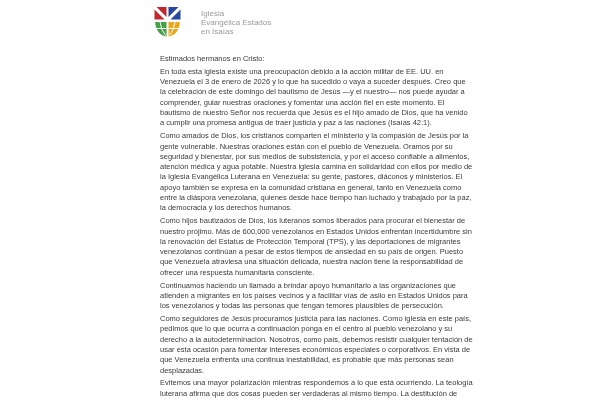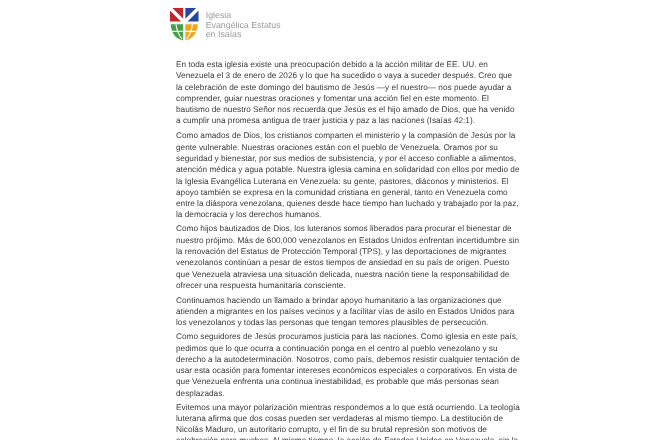--- a/index.html
+++ b/index.html
@@ -27,21 +27,21 @@
     display: flex;
     align-items: flex-start;
     margin-left: -6px;
   }
   .logo-emblem {
     width: 27px;
     height: 30px;
     flex: 0 0 auto;
   }
   .logo-text {
-    margin-left: 6px;
+    margin-left: 20px;
     padding-top: 2px;
     color: #9a9a9a;
     font-size: 8px;
     line-height: 9px;
     white-space: nowrap;
   }
   .letter {
     margin-top: 17px;
     color: #3b3b3b;
     font-size: 7.5px;
@@ -71,26 +71,27 @@
 
         <path d="M14,15 L14,29.5 C20.5,28.8 25,23 25.3,15 Z" fill="#eda71c"></path>
 
         <line x1="0.8" y1="21.5" x2="12" y2="21.5" stroke="#ffffff" stroke-width="1"></line>
         <line x1="14" y1="21.5" x2="25.2" y2="21.5" stroke="#ffffff" stroke-width="1"></line>
         <path d="M5.5,15 Q6.5,23 11,28.5" stroke="#ffffff" stroke-width="1" fill="none"></path>
         <path d="M20.5,15 Q19.5,23 15,28.5" stroke="#ffffff" stroke-width="1" fill="none"></path>
       </svg>
       <div class="logo-text">
         <div>Iglesia</div>
-        <div>Evangélica Estatus</div>
+        <div>Evangélica Estados</div>
         <div>en Isaías</div>
       </div>
     </div>
 
     <div class="letter">
+      <p class="salutation">Estimados hermanos en Cristo:</p>
       <div id="paragraphs">
           <p>En toda esta iglesia existe una preocupación debido a la acción militar de EE. UU. en Venezuela el 3 de enero de 2026 y lo que ha sucedido o vaya a suceder después. Creo que la celebración de este domingo del bautismo de Jesús —y el nuestro— nos puede ayudar a comprender, guiar nuestras oraciones y fomentar una acción fiel en este momento. El bautismo de nuestro Señor nos recuerda que Jesús es el hijo amado de Dios, que ha venido a cumplir una promesa antigua de traer justicia y paz a las naciones (Isaías 42:1).</p>
           <p>Como amados de Dios, los cristianos comparten el ministerio y la compasión de Jesús por la gente vulnerable. Nuestras oraciones están con el pueblo de Venezuela. Oramos por su seguridad y bienestar, por sus medios de subsistencia, y por el acceso confiable a alimentos, atención médica y agua potable. Nuestra iglesia camina en solidaridad con ellos por medio de la Iglesia Evangélica Luterana en Venezuela: su gente, pastores, diáconos y ministerios. El apoyo también se expresa en la comunidad cristiana en general, tanto en Venezuela como entre la diáspora venezolana, quienes desde hace tiempo han luchado y trabajado por la paz, la democracia y los derechos humanos.</p>
           <p>Como hijos bautizados de Dios, los luteranos somos liberados para procurar el bienestar de nuestro prójimo. Más de 600,000 venezolanos en Estados Unidos enfrentan incertidumbre sin la renovación del Estatus de Protección Temporal (TPS), y las deportaciones de migrantes venezolanos continúan a pesar de estos tiempos de ansiedad en su país de origen. Puesto que Venezuela atraviesa una situación delicada, nuestra nación tiene la responsabilidad de ofrecer una respuesta humanitaria consciente.</p>
           <p>Continuamos haciendo un llamado a brindar apoyo humanitario a las organizaciones que atienden a migrantes en los países vecinos y a facilitar vías de asilo en Estados Unidos para los venezolanos y todas las personas que tengan temores plausibles de persecución.</p>
           <p>Como seguidores de Jesús procuramos justicia para las naciones. Como iglesia en este país, pedimos que lo que ocurra a continuación ponga en el centro al pueblo venezolano y su derecho a la autodeterminación. Nosotros, como país, debemos resistir cualquier tentación de usar esta ocasión para fomentar intereses económicos especiales o corporativos. En vista de que Venezuela enfrenta una continua inestabilidad, es probable que más personas sean desplazadas.</p>
           <p>Evitemos una mayor polarización mientras respondemos a lo que está ocurriendo. La teología luterana afirma que dos cosas pueden ser verdaderas al mismo tiempo. La destitución de Nicolás Maduro, un autoritario corrupto, y el fin de su brutal represión son motivos de celebración para muchos. Al mismo tiempo, la acción de Estados Unidos en Venezuela, sin la autorización del Congreso de Estados Unidos exigida por</p>
         </div>
     </div>
 

